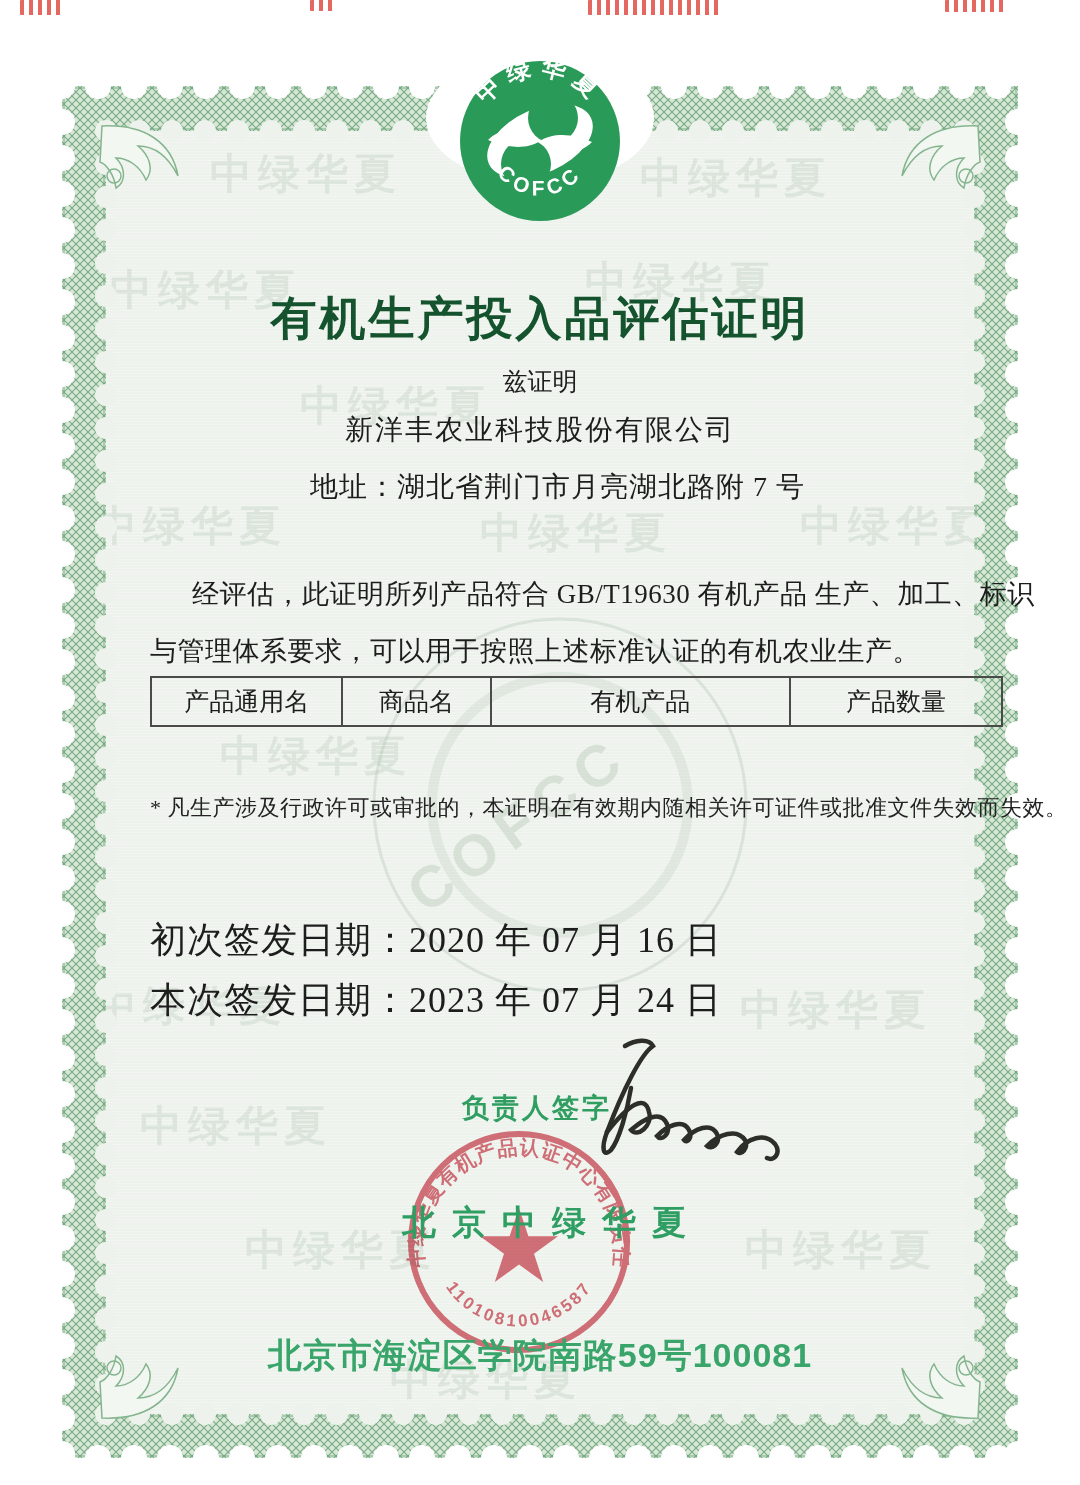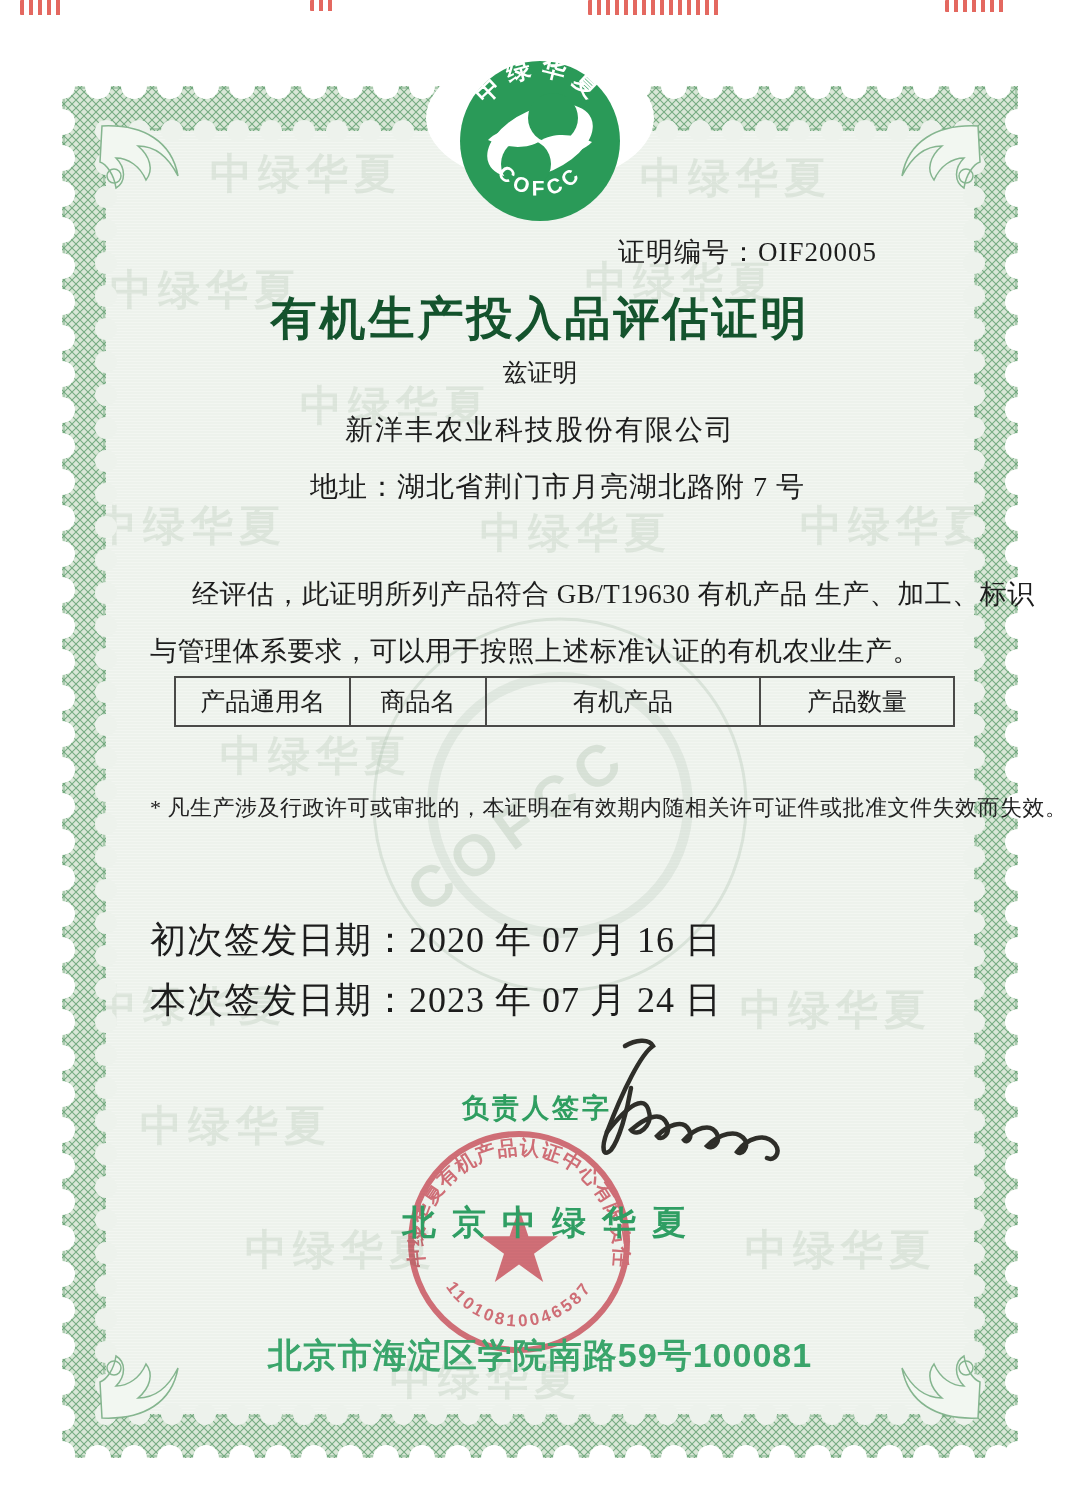--- a/index.html
+++ b/index.html
@@ -14,28 +14,28 @@
   .frame-svg{position:absolute;left:0;top:0;}
   
   .wm{position:absolute;font-family:"Liberation Sans","DejaVu Sans",sans-serif;font-weight:bold;
       font-size:42px;letter-spacing:6px;color:rgba(150,176,152,0.20);white-space:nowrap;}
   .wm-center{position:absolute;left:360px;top:595px;opacity:.9;}
   
   .cert-no{position:absolute;left:618px;top:234px;font-size:27px;letter-spacing:1px;}
   .title{position:absolute;left:0;right:0;top:288px;text-align:center;
          font-family:"Liberation Sans","DejaVu Sans",sans-serif;font-weight:bold;
          font-size:46px;letter-spacing:3px;color:#14532d;}
-  .subtitle{position:absolute;left:0;right:0;top:356px;text-align:center;font-size:25px;}
+  .subtitle{position:absolute;left:0;right:0;top:365px;text-align:center;font-size:25px;}
   .company{position:absolute;left:0;right:0;top:411px;text-align:center;font-size:28px;letter-spacing:2px;}
   .addr{position:absolute;left:310px;top:468px;font-size:28px;letter-spacing:1px;}
   .body-par{position:absolute;left:150px;top:566px;width:782px;font-size:27px;line-height:57px;letter-spacing:.5px;}
   .body-par .l1{text-indent:42px;white-space:nowrap;}
   .body-par .l2{white-space:nowrap;}
-  table.products{position:absolute;left:150px;top:676px;width:781px;border-collapse:collapse;
-                 font-size:25px;table-layout:fixed;background:rgba(255,255,255,0.0);margin-left:24px;}
+  table.products{position:absolute;left:150px;top:676px;width:853px;border-collapse:collapse;
+                 font-size:25px;table-layout:fixed;background:rgba(255,255,255,0.0);}
   table.products td{border:2px solid #4a4a48;text-align:center;height:47px;padding:0;}
   .footnote{position:absolute;left:150px;top:793px;font-size:22px;letter-spacing:.5px;color:#232323;}
   .dates{position:absolute;left:150px;top:916px;font-size:36px;}
   .dates .drow{height:60px;letter-spacing:1px;white-space:nowrap;}
   .sig-label{position:absolute;left:462px;top:1090px;font-size:27px;font-weight:600;
              letter-spacing:3px;color:#2f9e60;}
   .sig-svg{position:absolute;left:545px;top:1032px;}
   .seal-svg{position:absolute;left:393px;top:1122px;mix-blend-mode:multiply;opacity:.92;}
   .issuer1{position:absolute;left:0;right:0;top:1200px;text-align:center;font-size:34px;font-weight:600;
            letter-spacing:16px;color:#2f9e63;text-indent:16px;padding-left:8px;}
@@ -374,23 +374,20 @@
       <path id="logo-bot-arc" d="M 36,100 A 54,54 0 0 0 140,100" fill="none"></path>
       <text font-family="Liberation Sans, DejaVu Sans, sans-serif" font-weight="bold" font-size="24" fill="#ffffff" letter-spacing="8">
         <textPath href="#logo-top-arc" startOffset="50%" text-anchor="middle">中绿华夏</textPath>
       </text>
       <text font-family="Liberation Sans, DejaVu Sans, sans-serif" font-weight="bold" font-size="21" fill="#ffffff" letter-spacing="5">
         <textPath href="#logo-bot-arc" startOffset="50%" text-anchor="middle">COFCC</textPath>
       </text>
     </svg>
   </div>
 
-  <div class="cert-no">
-    <span>证明编号：</span><span>OIF20005</span>
-  </div>
 
   <div class="title">有机生产投入品评估证明</div>
   <div class="subtitle">兹证明</div>
   <div class="company">新洋丰农业科技股份有限公司</div>
   <div class="addr">
     <span>地址：</span><span>湖北省荆门市月亮湖北路附 7 号</span>
   </div>
 
   <div class="body-par">
     <div class="l1">经评估，此证明所列产品符合 GB/T19630 有机产品 生产、加工、标识</div>

